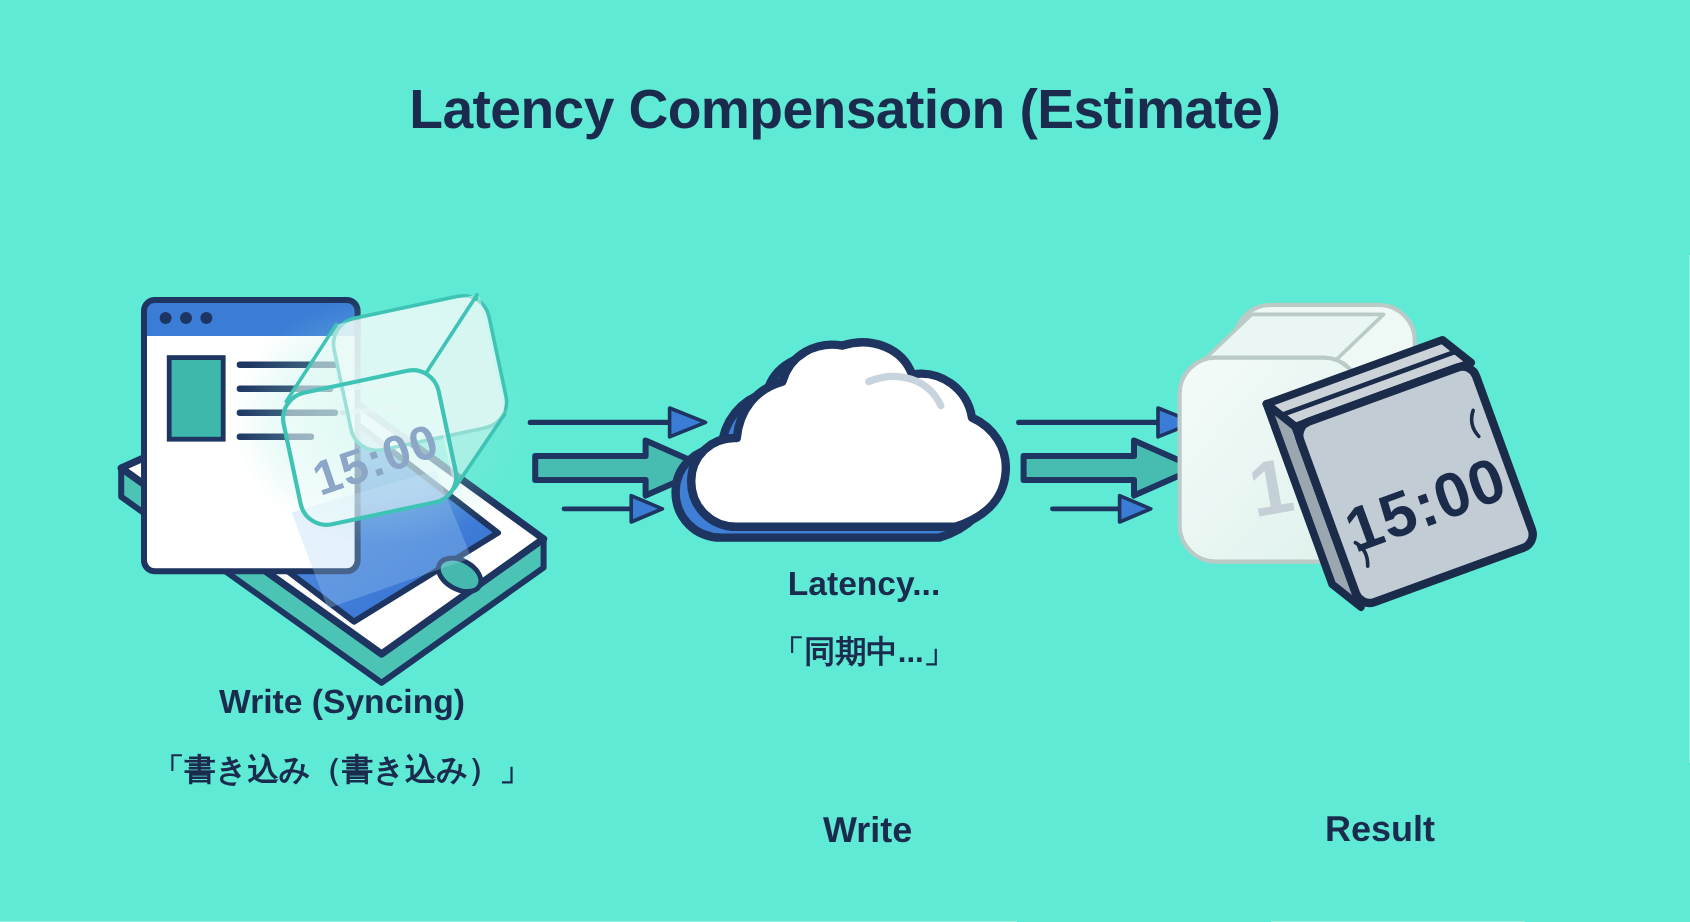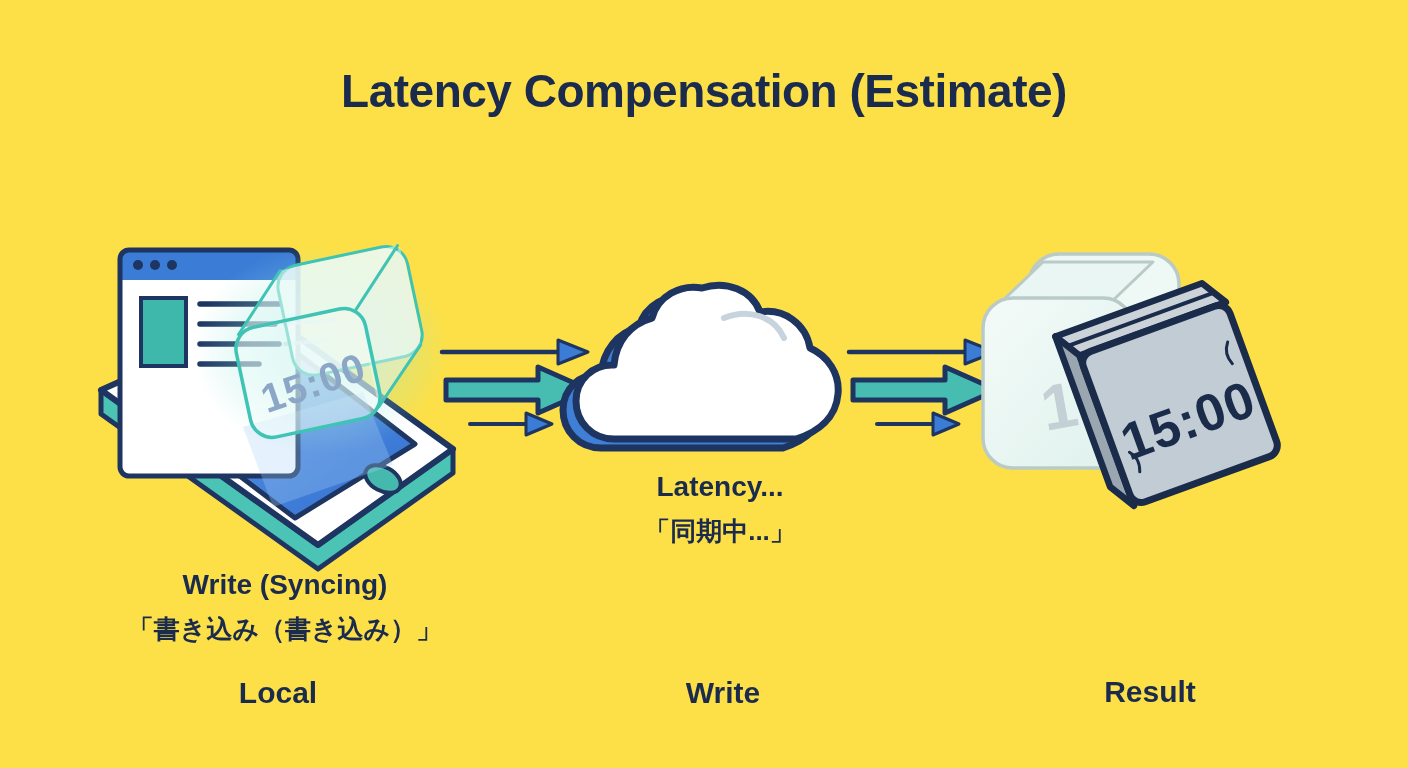--- a/index.html
+++ b/index.html
@@ -5,21 +5,21 @@
   html,body{margin:0;padding:0;}
   body{
     background:#f7f7f5;
     font-family:"Liberation Sans","DejaVu Sans",sans-serif;
     color:#1b2b4d;
   }
   .canvas{
     position:relative;
     width:1408px;
     height:768px;
-    background:#fde047;
+    background:#5eead4;
     overflow:hidden;
   }
   svg{overflow:visible;display:block;}
   .abs{position:absolute;}
   .page-title{
     position:absolute;
     top:64px;left:0;width:1408px;
     text-align:center;
     font-size:46px;
     font-weight:bold;
@@ -27,21 +27,21 @@
     color:#1b2b4d;
   }
   .caption{
     position:absolute;
     text-align:center;
     font-weight:bold;
     color:#1b2b4d;
     line-height:1.35;
   }
   .caption .en{font-size:28px;}
-  .caption .jp{font-size:26px;margin-top:8px;}
+  .caption .jp{font-size:26px;margin-top:20px;}
   .stage-label{
     position:absolute;
     width:300px;
     text-align:center;
     font-size:30px;
     font-weight:bold;
     color:#1b2b4d;
   }
 </style>
 </head>
@@ -176,17 +176,16 @@
     <div class="en">Write (Syncing)</div>
     <div class="jp">「書き込み（書き込み）」</div>
   </div>
 
   <div class="caption" style="left:570px;top:468px;width:300px;">
     <div class="en">Latency...</div>
     <div class="jp">「同期中...」</div>
   </div>
 
 
-  <div class="stage-label" style="left:128px;top:676px;">Local</div>
   <div class="stage-label" style="left:573px;top:676px;">Write</div>
   <div class="stage-label" style="left:1000px;top:675px;">Result</div>
 
 </div>
 
 </body></html>

